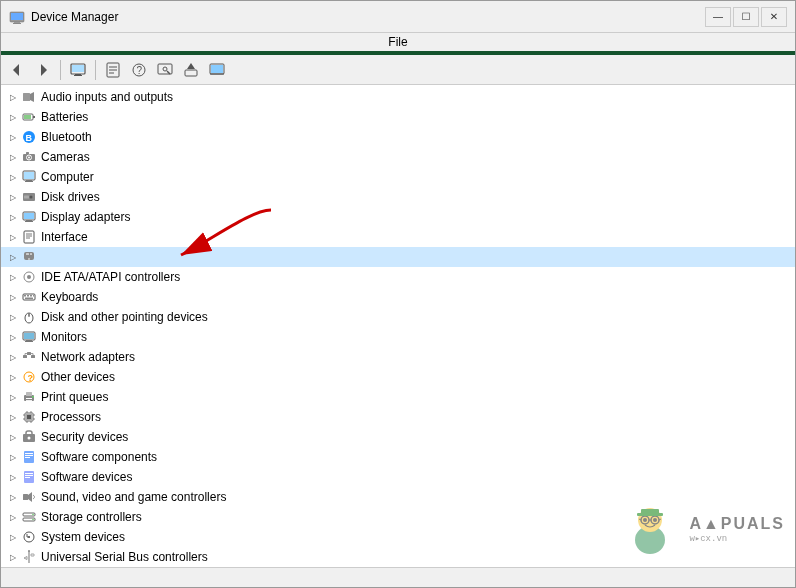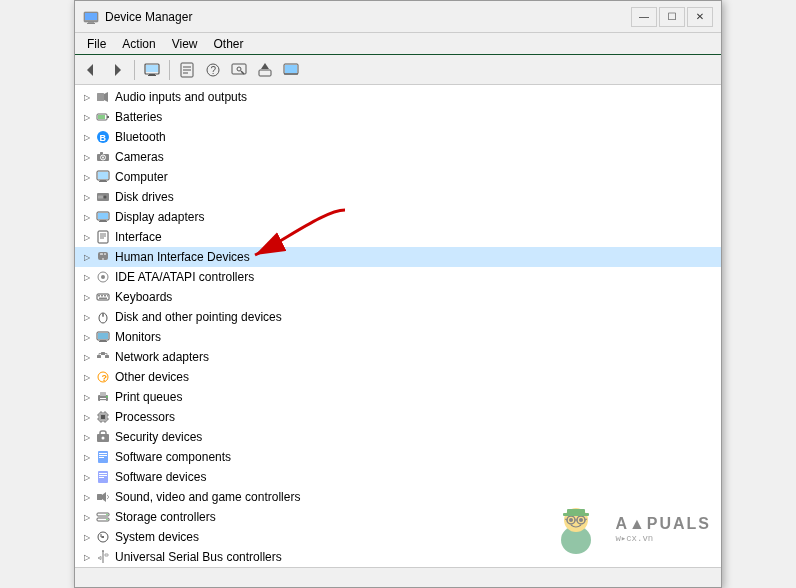--- a/index.html
+++ b/index.html
@@ -8,21 +8,21 @@
       font-size: 12px;
       background: #f0f0f0;
       display: flex;
       justify-content: center;
       align-items: center;
       width: 796px;
       height: 588px;
       overflow: hidden;
     }
     .window {
-      width: 648px;
+      width: 796px;
       height: 588px;
       background: #ffffff;
       border: 1px solid #999;
       display: flex;
       flex-direction: column;
       box-shadow: 2px 2px 8px rgba(0,0,0,0.3);
     }
     .title-bar {
       height: 32px;
       background: #f0f0f0;
@@ -61,24 +61,25 @@
       cursor: pointer;
       display: flex;
       align-items: center;
       justify-content: center;
       font-size: 10px;
       color: #333;
     }
     .menu-bar {
       height: 22px;
       background: #f0f0f0;
-      border-bottom: 1px solid #14532d;
+      border-bottom: 4px solid #14532d;
       display: flex;
       align-items: center;
       padding: 0 4px;
+      flex-direction: column;
     }
     .menu-item {
       padding: 2px 8px;
       font-size: 12px;
       cursor: pointer;
       color: #000;
     }
     .toolbar {
       height: 30px;
       background: #f0f0f0;
@@ -374,21 +375,20 @@
       <div class="tree-item selected" style="background:#cce8ff;">
         <div class="tree-expand">▷</div>
         <div class="tree-icon">
           <svg width="14" height="14" viewBox="0 0 14 14">
             <rect x="2" y="2" width="10" height="8" rx="2" fill="#888"></rect>
             <rect x="4" y="3" width="3" height="2" rx="0.5" fill="#ccc"></rect>
             <rect x="8" y="3" width="2" height="2" rx="0.5" fill="#ccc"></rect>
             <circle cx="7" cy="9" r="1" fill="#ccc"></circle>
           </svg>
         </div>
-        <span class="tree-label">Human Interface Devices</span>
       </div>
 
       <div class="tree-item">
         <div class="tree-expand">▷</div>
         <div class="tree-icon">
           <svg width="14" height="14" viewBox="0 0 14 14">
             <circle cx="7" cy="7" r="5" fill="none" stroke="#888" stroke-width="1"></circle>
             <circle cx="7" cy="7" r="2" fill="#888"></circle>
           </svg>
         </div>

